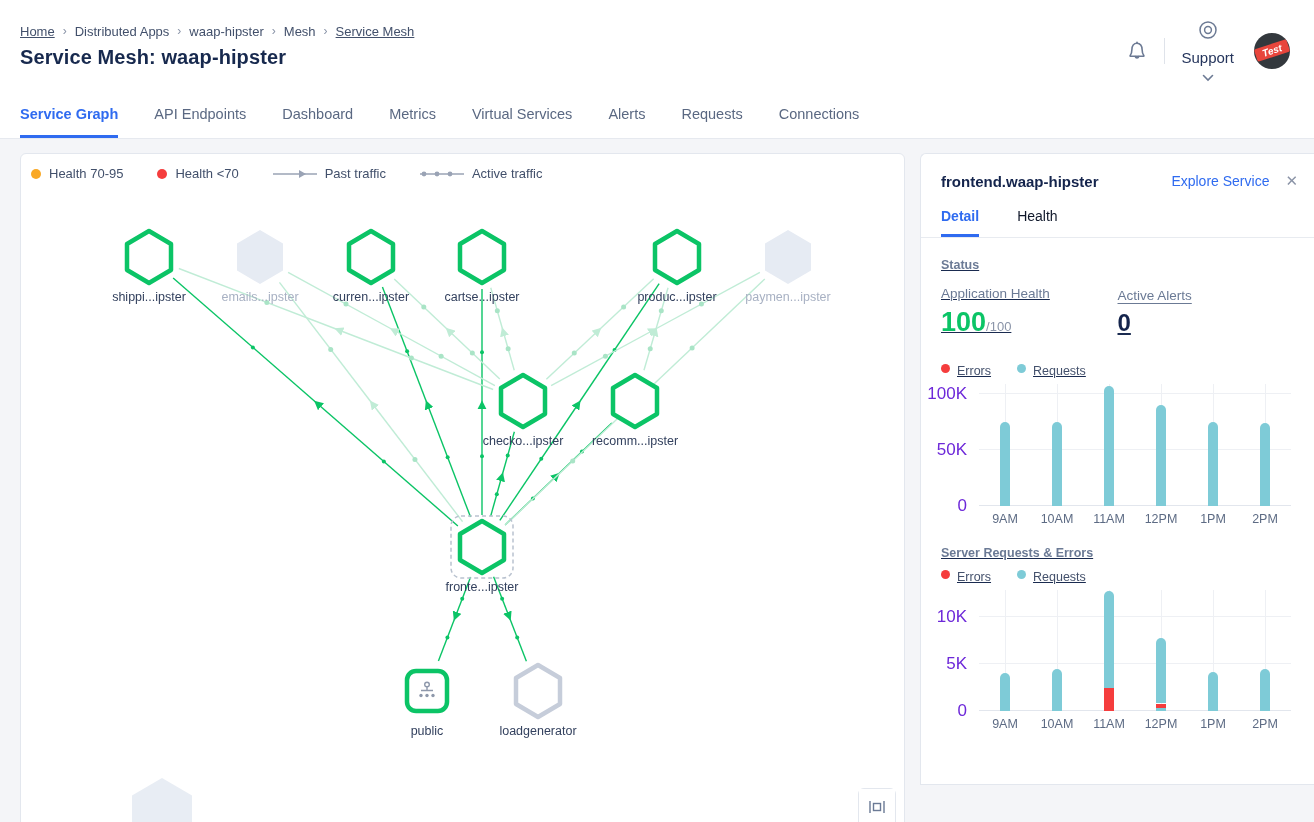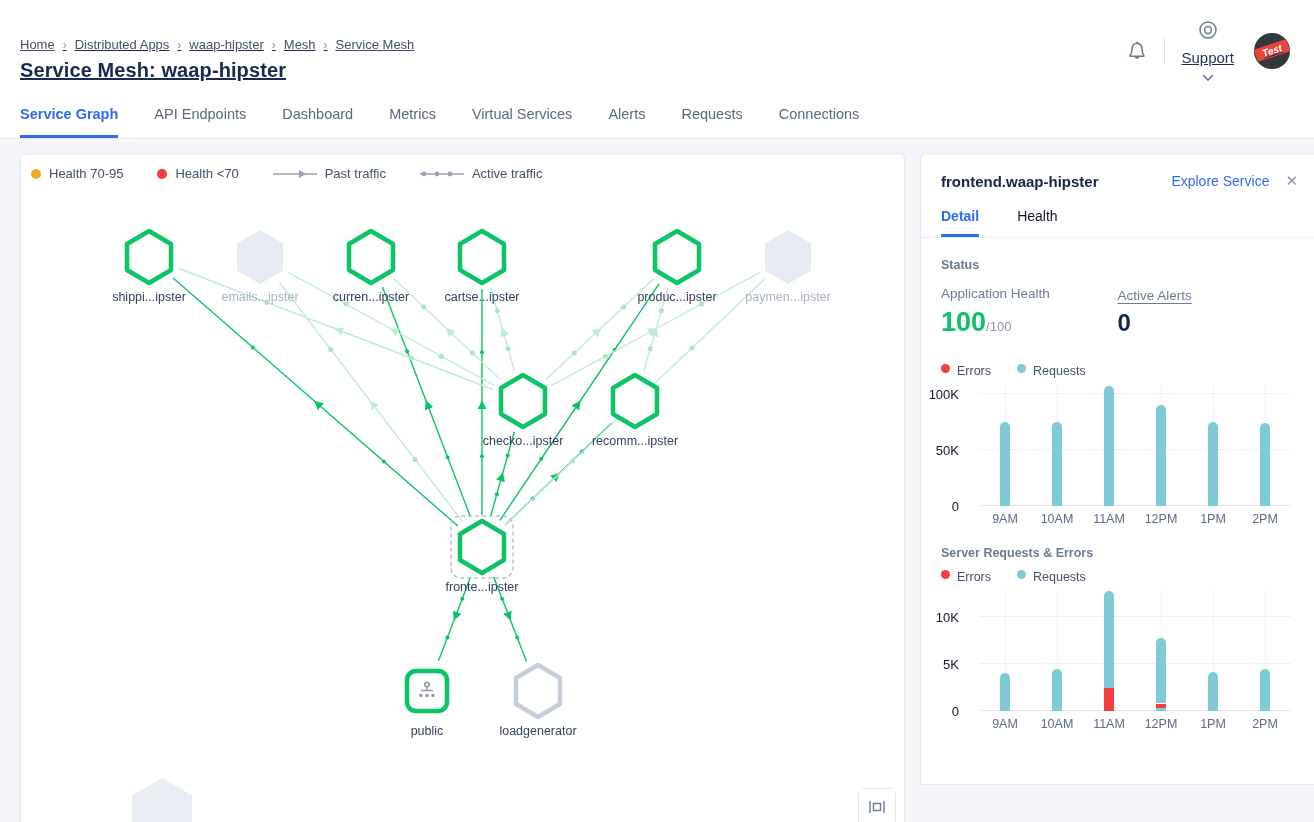--- a/index.html
+++ b/index.html
@@ -1,20 +1,20 @@
 <!DOCTYPE html>
 <html><head>
 <meta charset="utf-8">
 <style>
   * { box-sizing: border-box; margin: 0; padding: 0; }
   html,body { width:1314px; height:822px; overflow:hidden; }
   body { font-family:"Liberation Sans","DejaVu Sans",sans-serif; background:#f4f5f8; color:#1a2b50; }
 
   
-  .topbar { background:#fff; padding:10px 24px 12px 20px; display:flex; justify-content:space-between; align-items:flex-end;text-decoration:underline; }
+  .topbar { background:#fff; padding:10px 24px 12px 20px; display:flex; justify-content:space-between; align-items:center; }
   .topbar-left {}
   .breadcrumb { font-size:13px; color:#42506b; display:flex; align-items:center; gap:8px; }
   .breadcrumb .crumb.link { text-decoration:underline; cursor:pointer; }
   .breadcrumb .sep { color:#8a94a8; font-size:12px; }
   .page-title { font-size:20px; font-weight:bold; color:#17294e; margin-top:7px; letter-spacing:.1px; }
   .topbar-right { display:flex; align-items:center; gap:16px; margin-top:9px; }
   .icon-btn { background:none; border:none; cursor:pointer; display:flex; align-items:center; color:#6c7a94; }
   .v-divider { width:1px; height:26px; background:#dfe3ea; }
   .support-btn { display:flex; align-items:center; gap:8px; background:none; border:none; cursor:pointer;
                  font-size:15px; color:#25355c; font-family:inherit;flex-direction:column; }
@@ -51,38 +51,38 @@
   .detail-panel { width:394px; height:632px; background:#fff; border:1px solid #e3e7ee; border-right:none;
                   border-radius:6px 0 0 0; flex:none; overflow:hidden; }
   .dp-header { display:flex; align-items:center; padding:18px 16px 0 20px; }
   .dp-title { font-size:15px; font-weight:bold; color:#14244c; }
   .dp-explore { margin-left:auto; font-size:14px; color:#2f6bf0; cursor:pointer; text-decoration:none; }
   .dp-close { margin-left:16px; font-size:15px; color:#8b94a7; background:none; border:none; cursor:pointer; }
   .dp-tabs { display:flex; padding:0 20px; border-bottom:1px solid #e8ebf0; margin-top:4px; }
   .dp-tab { font-size:14px; color:#0f172a; padding:14px 0 10px; margin-right:38px; cursor:pointer;
             border-bottom:3px solid transparent; }
   .dp-tab.active { color:#2f6bf0; font-weight:bold; border-bottom-color:#2f6bf0; }
-  .dp-body { padding:20px 20px 0; }
+  .dp-body { padding:20px 20px 0;text-decoration:underline; }
   .section-heading { font-size:12.5px; font-weight:bold; color:#6b7a95; margin-bottom:14px; }
   .status-grid { display:flex; margin-bottom:26px; }
   .status-col { width:180px; }
   .status-label { font-size:13.5px; color:#6b7a95; margin-bottom:6px; }
   .status-label.underlined { text-decoration:underline; text-underline-offset:3px; display:inline-block; }
   .health-value { font-size:27px; font-weight:bold; color:#0bc466; }
   .health-max { font-size:13px; font-weight:normal; color:#8a94a8; }
   .alerts-value { font-size:24px; font-weight:bold; color:#14244c; }
 
   .chart-block { margin-bottom:18px; }
   .chart-title { font-size:12.5px; font-weight:bold; color:#6b7a95; margin-bottom:10px; }
   .chart-legend { display:flex; align-items:center; gap:26px; font-size:12.5px; color:#44516c; margin-bottom:6px; }
   .cl-item { display:flex; align-items:flex-start; gap:7px; }
   .cl-dot { width:9px; height:9px; border-radius:50%; }
   .chart-wrap { display:flex; }
   .chart-gutter { position:relative; width:38px; flex:none; }
-  .chart-ytick { position:absolute; right:20px; transform:translateY(50%); font-size:13px; color:#0f172a; }
+  .chart-ytick { position:absolute; right:12px; transform:translateY(50%); font-size:17px; color:#6d28d9; }
   .chart-plot { position:relative; width:312px; }
   .hgrid { position:absolute; left:0; right:0; height:1px; background:#eef0f4; }
   .hgrid.zero { background:#e2e6ed; }
   .vgrid { position:absolute; top:0; bottom:0; width:1px; background:#eef0f4; }
   .bar { position:absolute; width:10px; transform:translateX(-50%); }
   .bar-seg { position:absolute; left:0; width:10px; }
   .bar-seg.cap { border-radius:5px 5px 0 0; }
   .chart-xlabels { position:relative; height:22px; margin-left:38px; width:312px; }
   .chart-xlabel { position:absolute; top:6px; width:54px; transform:translateX(-50%); text-align:center;
                   font-size:12.5px; color:#5d6b84; }

